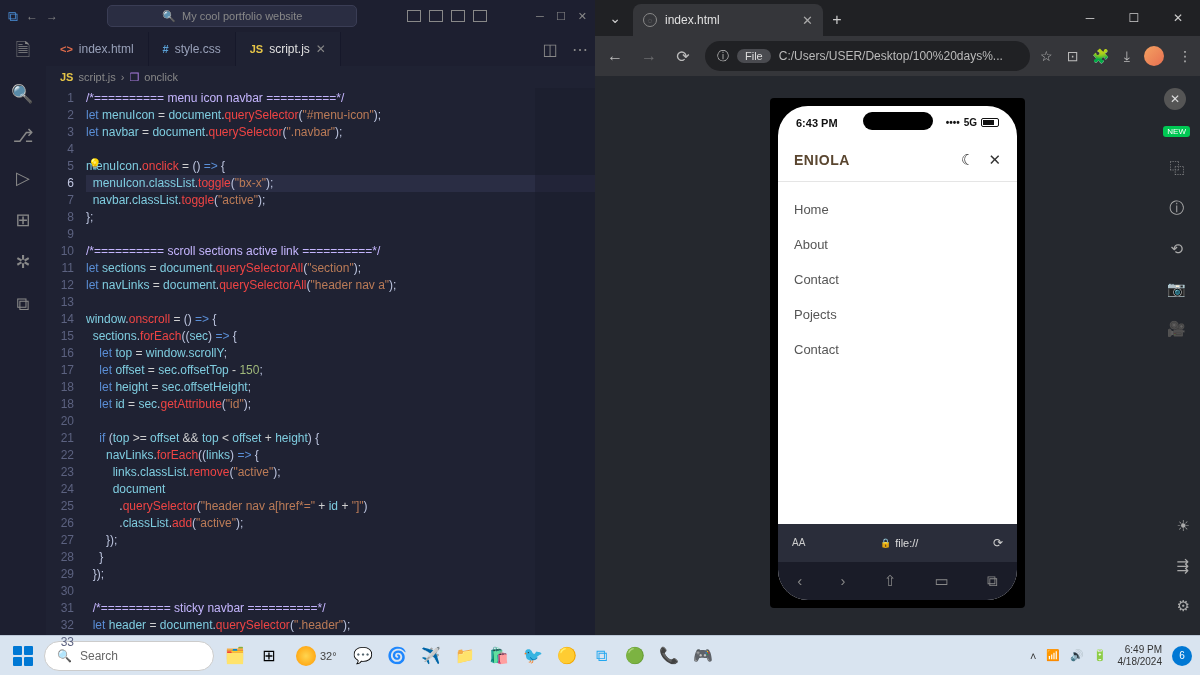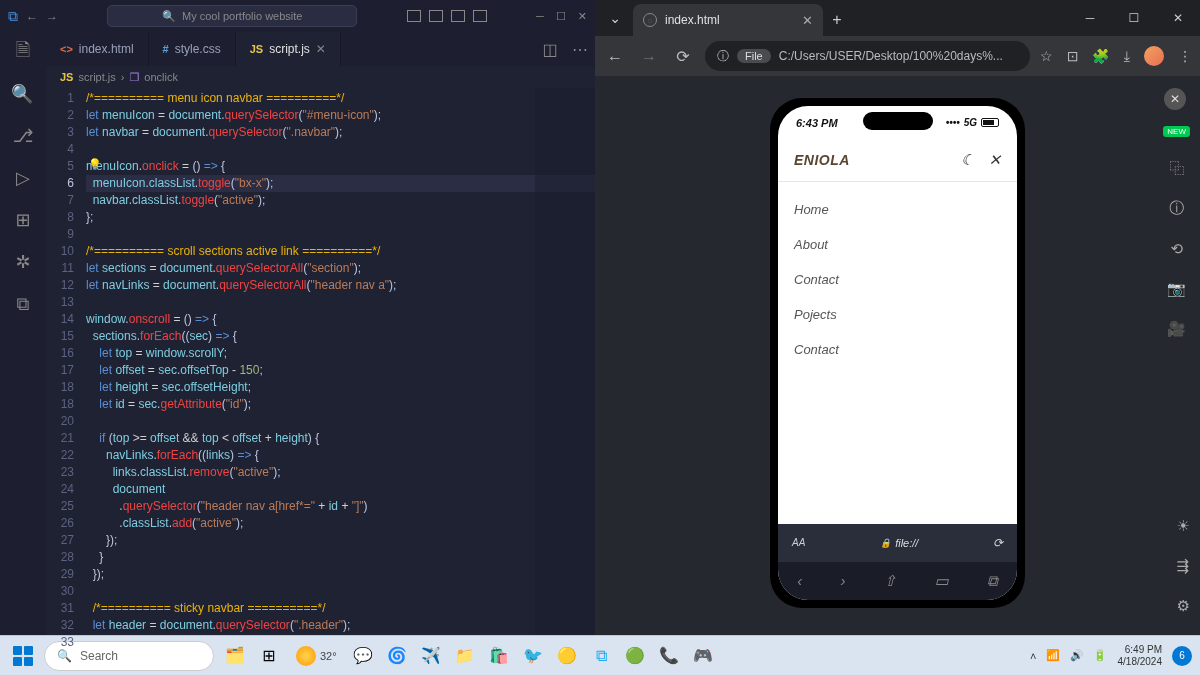--- a/index.html
+++ b/index.html
@@ -26,21 +26,21 @@
 .tabs .spacer { flex:1; }
 .tabs .split { width: 30px; display:flex; align-items:center; justify-content:center; color:#888; }
 .breadcrumb { height: 22px; font-size: 11px; color: #888; display: flex; align-items: center; padding: 0 14px; gap: 5px; }
 .breadcrumb .bc-icn { color: #e6c547; font-weight:bold; }
 .breadcrumb .bc-cube { color:#a77bdb; }
 .code-wrap { flex: 1; display: flex; min-height: 0; position:relative; }
 .gutter { width: 40px; text-align: right; padding-right: 12px; color: #5c6280; font-family: Consolas, monospace; font-size: 12px; line-height: 17px; padding-top: 2px; user-select: none; }
 .gutter .cur { color: #c0c6e0; }
 .code { flex: 1; font-family: Consolas, monospace; font-size: 12px; line-height: 17px; padding-top: 2px; white-space: pre; color: #bcc4de; overflow: hidden; }
 .minimap { position:absolute; right:0; top:0; width:60px; height:100%; background:#1a1c2c; opacity:0.5; }
-.c-cm{color:#eab308;} .c-kw{color:#5a8ed6;} .c-var{color:#7fcde0;} .c-fn{color:#ef4444;} .c-str{color:#bb7b57;} .c-prop{color:#7fcde0;} .c-op{color:#d0d0d0;} .c-num{color:#9fb87a;}
+.c-cm{color:#c4b5fd;} .c-kw{color:#5a8ed6;} .c-var{color:#7fcde0;} .c-fn{color:#ef4444;} .c-str{color:#bb7b57;} .c-prop{color:#7fcde0;} .c-op{color:#d0d0d0;} .c-num{color:#9fb87a;}
 .code .line.hl { background:#2a2d44; }
 .bulb { position:absolute; left:42px; top: calc(17px*4 + 2px); color:#e6c547; font-size:11px; }
 
 .browser { flex: 1; background: #202124; display: flex; flex-direction: column; position: relative; }
 .br-tabs { height: 36px; background: #202124; display: flex; align-items: flex-end; padding-left: 6px; }
 .br-tabs .drop { width: 28px; height: 28px; border-radius: 50%; display:flex; align-items:center; justify-content:center; color:#ccc; font-size:14px; margin-bottom:4px; margin-right:4px; cursor:pointer; }
 .br-tab { background: #35363a; height: 32px; width: 190px; border-radius: 8px 8px 0 0; display: flex; align-items: center; padding: 0 10px; gap: 8px; font-size: 12px; color: #e0e0e0; }
 .br-tab .favicon { width:14px; height:14px; border:1px solid #888; border-radius:50%; display:flex; align-items:center; justify-content:center; font-size:8px; color:#888; }
 .br-tab .bt-close { margin-left:auto; color:#aaa; font-size:13px; cursor:pointer; }
 .br-newtab { width:28px; display:flex; align-items:center; justify-content:center; color:#ccc; font-size:16px; cursor:pointer; height:32px; }
@@ -50,21 +50,21 @@
 .br-toolbar .nav-btn { color:#bbb; font-size:16px; width:24px; text-align:center; cursor:pointer; }
 .omnibox { flex:1; background:#202124; border-radius:18px; height:30px; display:flex; align-items:center; padding:0 12px; gap:8px; color:#bbb; font-size:12px; }
 .omnibox .file-chip { background:#4a4b50; padding:1px 8px; border-radius:10px; font-size:11px; color:#ddd; }
 .br-actions { display:flex; gap:14px; color:#bbb; font-size:14px; align-items:center; }
 .br-actions .avatar { width:20px; height:20px; border-radius:50%; background: linear-gradient(135deg,#f4a261,#e76f51); }
 .viewport { flex:1; background:#25282e; position:relative; display:flex; align-items:center; justify-content:center; }
 .devtools-close { position:absolute; top:12px; right:14px; width:22px; height:22px; border-radius:50%; background:#555; color:#ddd; display:flex; align-items:center; justify-content:center; font-size:12px; cursor:pointer; }
 .dev-rail { position:absolute; right:10px; top:50px; display:flex; flex-direction:column; gap:22px; color:#aaa; font-size:15px; align-items:center; }
 .dev-rail .badge-new { background:#00c853; color:#fff; font-size:8px; padding:1px 4px; border-radius:3px; }
 
-.phone { width:255px; height:510px; background:#000; border-radius:32px; padding:8px; position:relative; margin-top:-6px;font-style:italic; }
+.phone { width:255px; height:510px; background:#000; border-radius:4px; padding:8px; position:relative; margin-top:-6px; }
 .phone-screen { width:100%; height:100%; background:#fff; border-radius:30px; overflow:hidden; display:flex; flex-direction:column; position:relative; }
 .notch { position:absolute; top:6px; left:50%; transform:translateX(-50%); width:70px; height:18px; background:#000; border-radius:10px; z-index:5; }
 .status-bar { height:34px; display:flex; align-items:center; justify-content:space-between; padding:0 18px; font-size:11px; font-weight:600; color:#111; }
 .status-bar .right { display:flex; gap:4px; align-items:center; font-size:10px; }
 .bat { width:18px; height:9px; border:1px solid #111; border-radius:2px; position:relative; }
 .bat::after { content:''; position:absolute; left:1px; top:1px; bottom:1px; width:70%; background:#111; }
 .app-header { height:42px; display:flex; align-items:center; padding:0 16px; border-bottom:1px solid #e5e5e5; }
 .app-header .logo { font-weight:700; font-size:14px; color:#5a4630; letter-spacing:0.5px; }
 .app-header .hdr-icons { margin-left:auto; display:flex; gap:14px; color:#333; font-size:15px; }
 .nav-list { padding:10px 16px; display:flex; flex-direction:column; }

